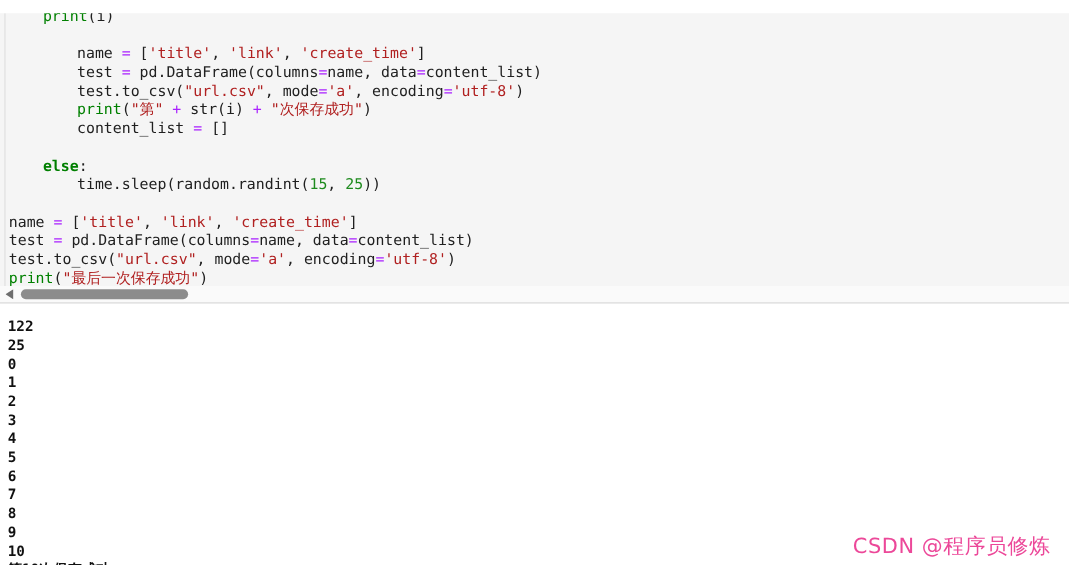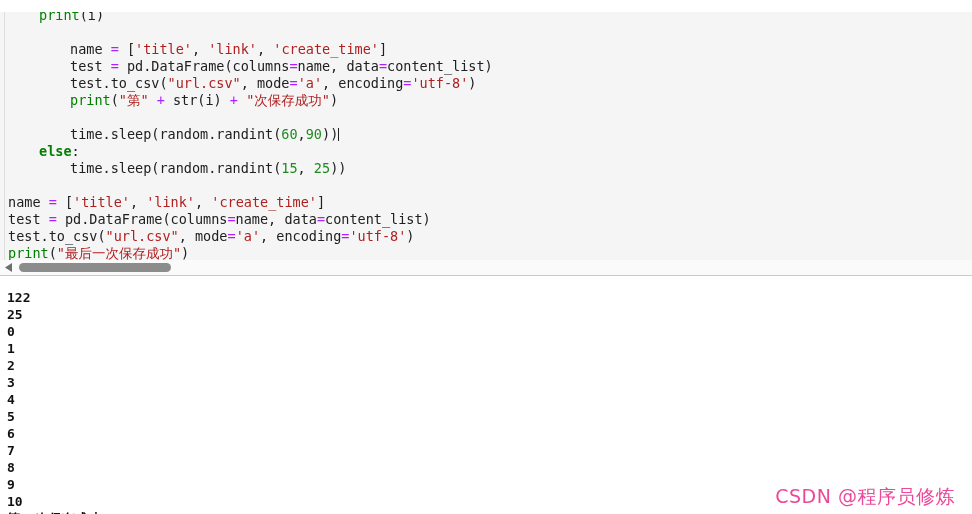--- a/index.html
+++ b/index.html
@@ -156,21 +156,21 @@
 <div id="app">
 
   <div class="editor-pane">
     <div class="editor-left-rule"></div>
     <div class="code-area" id="code-area">
         <div class="code-line ind1" style="top: -5px;"><span class="bi">print</span><span class="pl">(i)</span></div>
         <div class="code-line ind2" style="top: 29px;"><span class="pl">name </span><span class="op">=</span><span class="pl"> [</span><span class="str">'title'</span><span class="pl">, </span><span class="str">'link'</span><span class="pl">, </span><span class="str">'create_time'</span><span class="pl">]</span></div>
         <div class="code-line ind2" style="top: 46px;"><span class="pl">test </span><span class="op">=</span><span class="pl"> pd.DataFrame(columns</span><span class="op">=</span><span class="pl">name, data</span><span class="op">=</span><span class="pl">content_list)</span></div>
         <div class="code-line ind2" style="top: 63px;"><span class="pl">test.to_csv(</span><span class="str">"url.csv"</span><span class="pl">, mode</span><span class="op">=</span><span class="str">'a'</span><span class="pl">, encoding</span><span class="op">=</span><span class="str">'utf-8'</span><span class="pl">)</span></div>
         <div class="code-line ind2" style="top: 80px;"><span class="bi">print</span><span class="pl">(</span><span class="str">"第"</span><span class="pl"> </span><span class="op">+</span><span class="pl"> str(i) </span><span class="op">+</span><span class="pl"> </span><span class="str">"次保存成功"</span><span class="pl">)</span></div>
-        <div class="code-line ind2" style="top: 114px;"><span class="pl">time.sleep(random.randint(</span><span class="num">60</span><span class="pl">,</span><span class="num">90</span><span class="pl">))</span><span class="caret"></span></div>
+        <div class="code-line ind2" style="top: 97px;"><span class="pl">content_list </span><span class="op">=</span><span class="pl"> []</span></div>
         <div class="code-line ind1" style="top: 131px;"><span class="kw">else</span><span class="pl">:</span></div>
         <div class="code-line ind2" style="top: 148px;"><span class="pl">time.sleep(random.randint(</span><span class="num">15</span><span class="pl">, </span><span class="num">25</span><span class="pl">))</span></div>
         <div class="code-line ind0" style="top: 165px;"></div>
         <div class="code-line ind0" style="top: 182px;"><span class="pl">name </span><span class="op">=</span><span class="pl"> [</span><span class="str">'title'</span><span class="pl">, </span><span class="str">'link'</span><span class="pl">, </span><span class="str">'create_time'</span><span class="pl">]</span></div>
         <div class="code-line ind0" style="top: 199px;"><span class="pl">test </span><span class="op">=</span><span class="pl"> pd.DataFrame(columns</span><span class="op">=</span><span class="pl">name, data</span><span class="op">=</span><span class="pl">content_list)</span></div>
         <div class="code-line ind0" style="top: 216px;"><span class="pl">test.to_csv(</span><span class="str">"url.csv"</span><span class="pl">, mode</span><span class="op">=</span><span class="str">'a'</span><span class="pl">, encoding</span><span class="op">=</span><span class="str">'utf-8'</span><span class="pl">)</span></div>
         <div class="code-line ind0" style="top: 233px;"><span class="bi">print</span><span class="pl">(</span><span class="str">"最后一次保存成功"</span><span class="pl">)</span></div>
       </div>
   </div>
 

